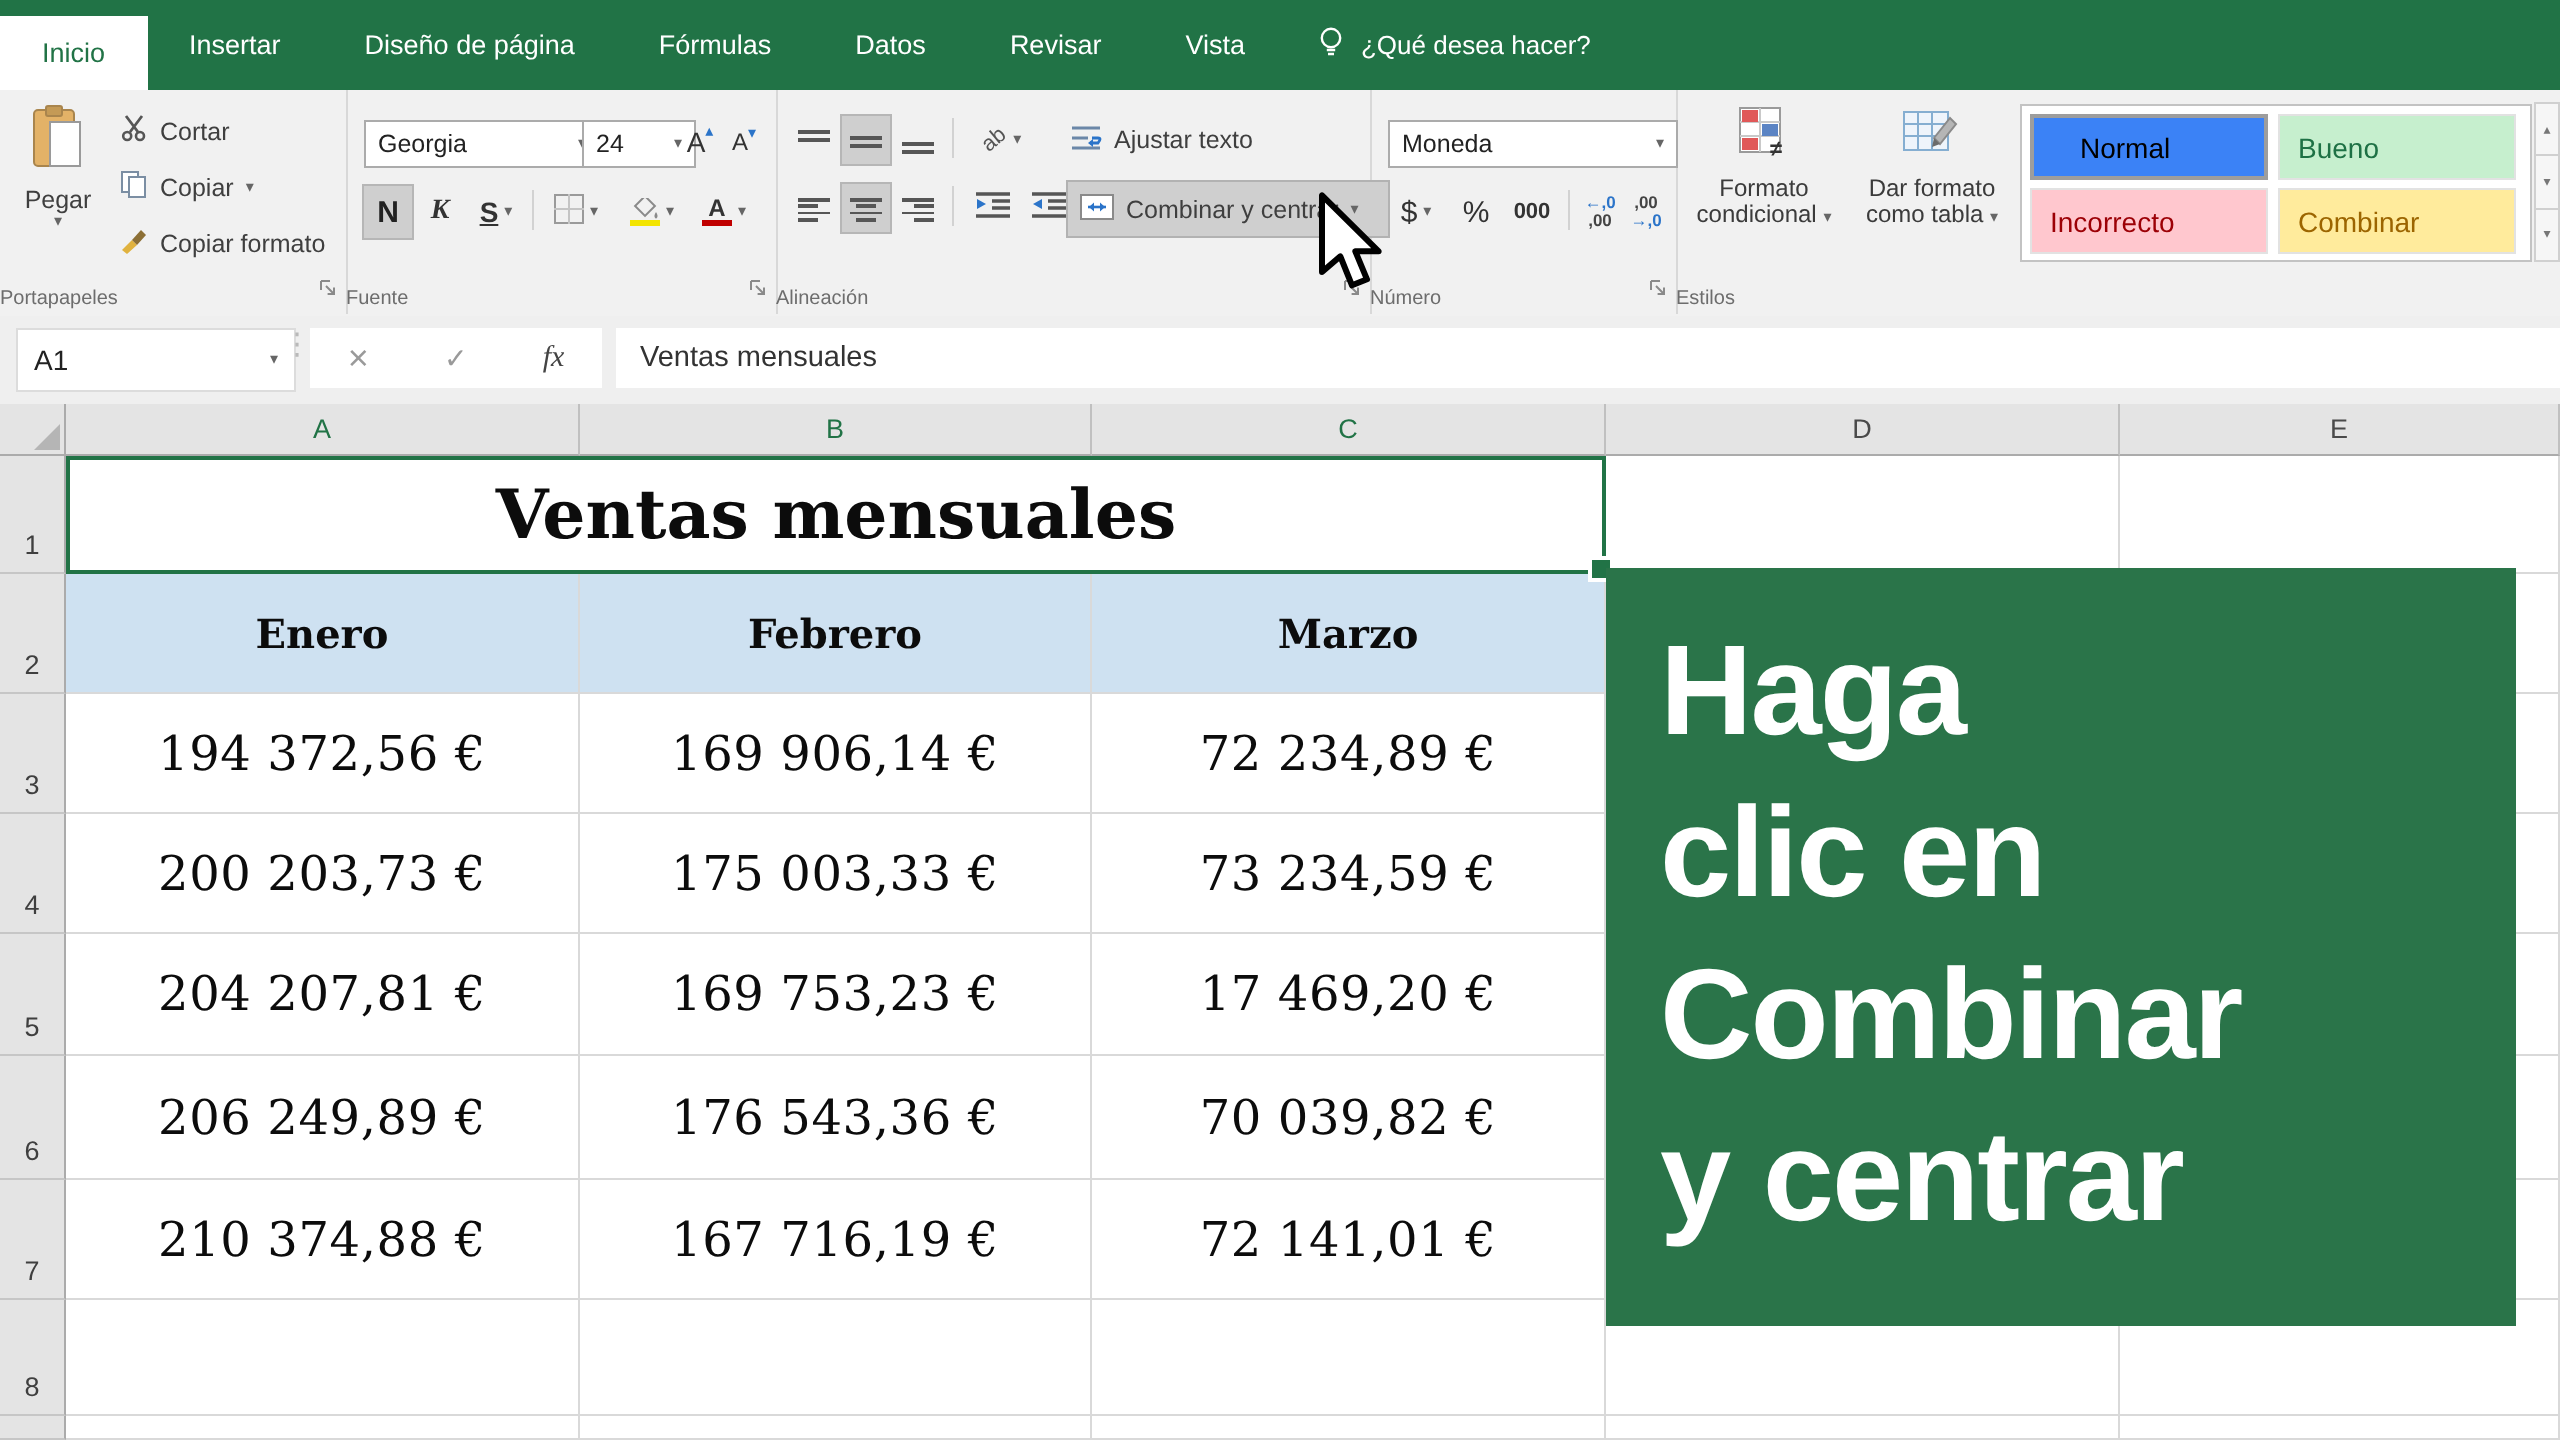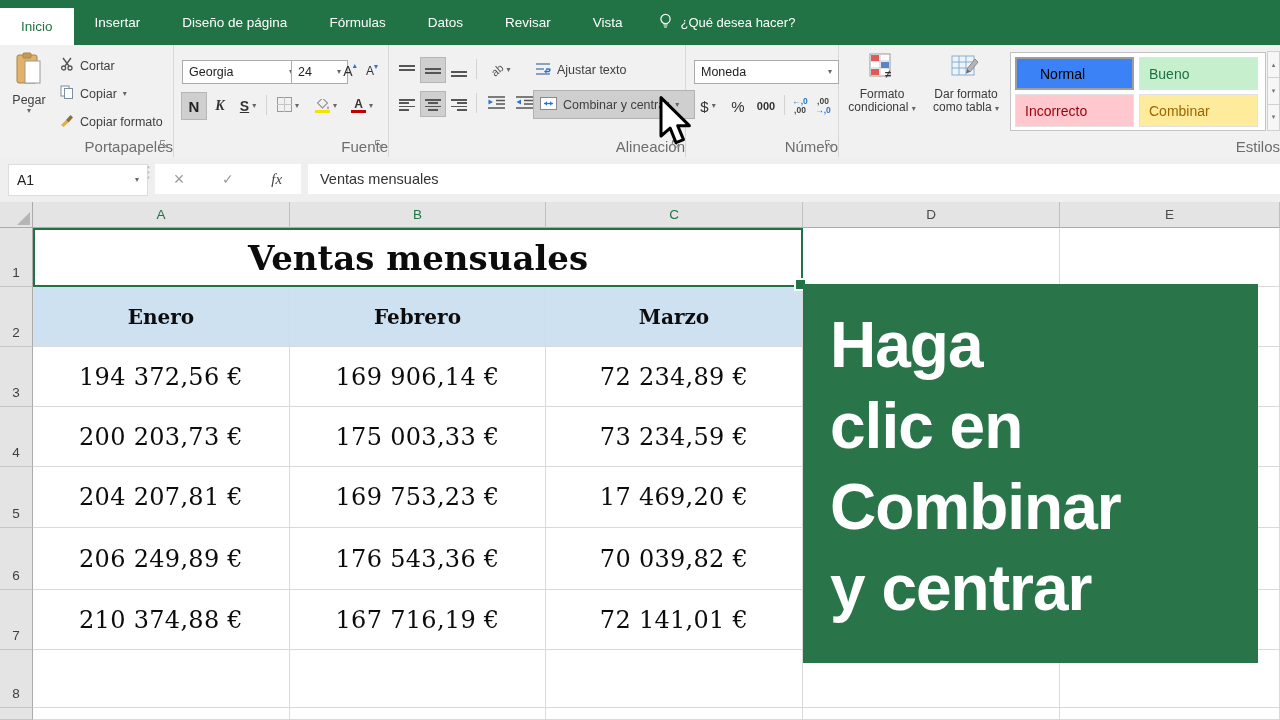--- a/index.html
+++ b/index.html
@@ -11,21 +11,21 @@
   .tabbar{position:absolute;left:0;top:0;width:1280px;height:45px;background:#217346;
           display:flex;align-items:stretch;color:#fff;font-size:13.5px;}
   .tab{display:flex;align-items:center;padding:0 21px;cursor:default;white-space:nowrap;}
   .tab.active{background:#fff;color:#217346;height:37px;align-self:flex-end;}
   .helpbox{display:flex;align-items:center;gap:8px;margin-left:16px;font-size:13px;}
 
   
   .ribbon{position:absolute;top:45px;left:0;width:1280px;height:113px;background:#f1f1f1;
           border-bottom:1px solid #d5d5d5;font-size:12px;color:#3b3b3b;}
   .group{position:absolute;top:0;height:112px;border-right:1px solid #d8d8d8;}
-  .glabel{position:absolute;bottom:2px;left:0;right:0;text-align:right;font-size:15px;color:#6d6d6d;}
+  .glabel{position:absolute;bottom:2px;left:0;right:0;text-align:left;font-size:10px;color:#6d6d6d;}
   .launcher{position:absolute;right:4px;bottom:5px;}
   .tbtn{position:absolute;display:flex;align-items:center;justify-content:center;border:1px solid transparent;}
   .tbtn.sel{background:#cfcfcf;border-color:#b6b6b6;}
   .caret{font-size:8px;color:#666;line-height:1;}
   .combo{position:absolute;background:#fff;border:1px solid #ababab;display:flex;align-items:center;
          padding:0 6px;justify-content:space-between;font-size:12.5px;color:#222;}
   .vsep{position:absolute;width:1px;background:#d2d2d2;}
 
   
   .paste{position:absolute;left:6px;top:7px;width:46px;height:96px;display:flex;flex-direction:column;

